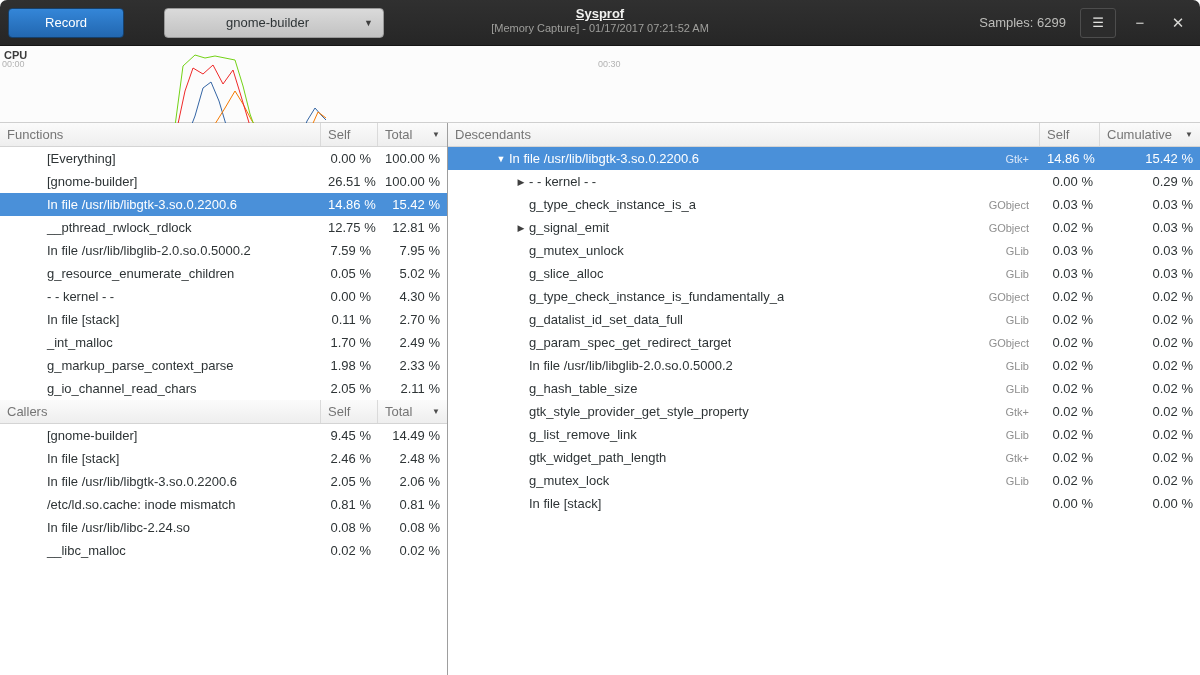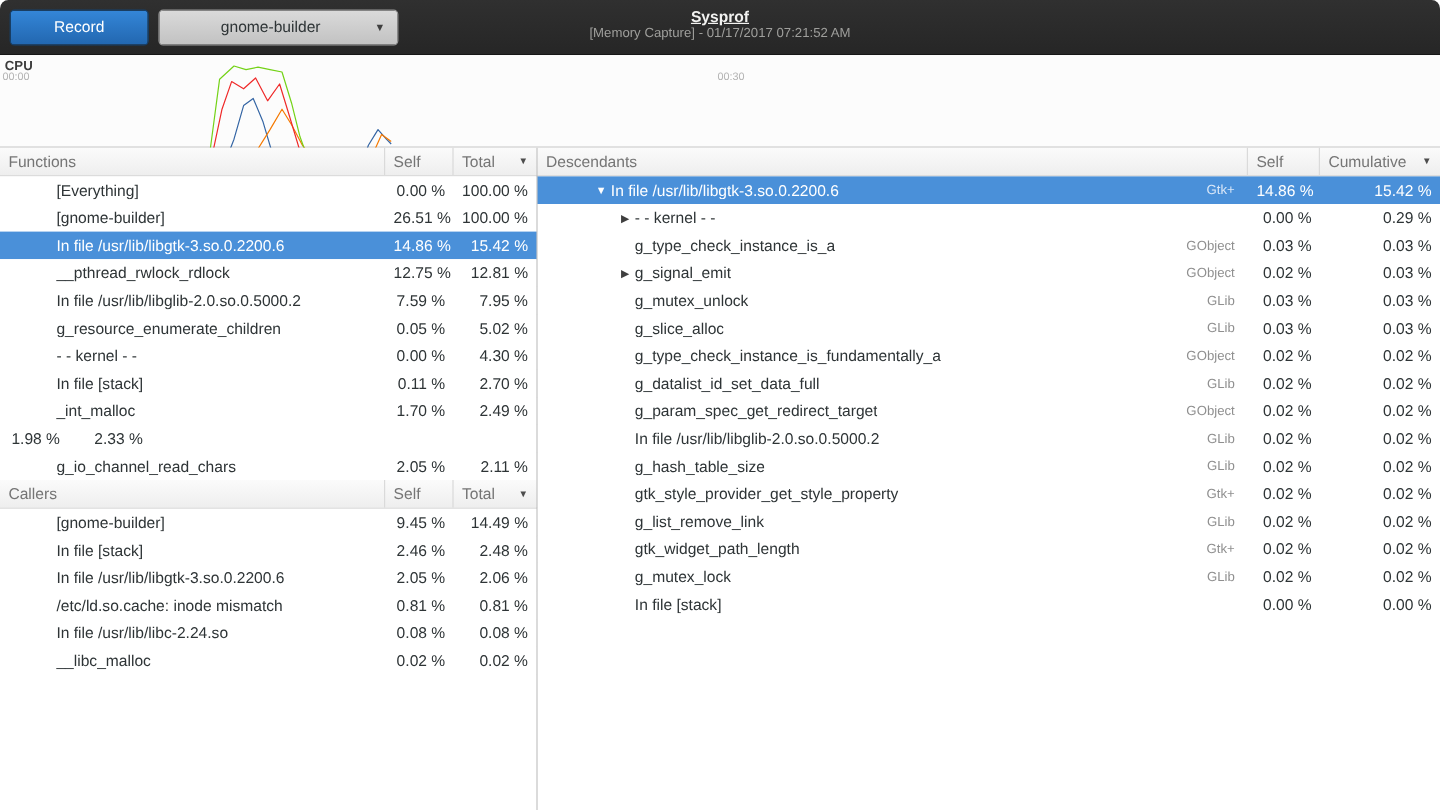--- a/index.html
+++ b/index.html
@@ -16,24 +16,24 @@
     display:flex; align-items:center; padding:0 8px; gap:8px;
     position:relative; color:#eeeeec;
   }
   .btn-record {
     width:116px; height:30px; border-radius:4px;
     background:linear-gradient(#3486d8,#2267b0);
     border:1px solid #15406c; color:#ffffff; font-size:13px;
     display:flex; align-items:center; justify-content:center; cursor:default;
   }
   .combo {
-    width:200px; height:30px; border-radius:4px;
+    width:220px; height:30px; border-radius:4px;
     background:linear-gradient(#dadada,#c2c2c2);
     border:1px solid #989898; color:#2e3436;
-    display:flex; align-items:center; padding:0 10px; cursor:default;
+    display:flex; align-items:center; padding:0 10px; cursor:default;margin-left:32px;
   }
   .combo-label { flex:1; text-align:center; }
   .combo-arrow { font-size:9px; color:#3f3f3f; margin-left:4px; }
   .title-box { position:absolute; left:50%; top:6px; transform:translateX(-50%); text-align:center; line-height:1.25; }
   .title { font-weight:bold; font-size:13px; color:#f2f2f0;text-decoration:underline; }
   .subtitle { font-size:11px; color:#9f9f9c; }
   .header-right { margin-left:auto; display:flex; align-items:center; gap:10px; }
   .samples { color:#bdbdba; font-size:13px; margin-right:4px; }
   .btn-menu {
     width:36px; height:30px; border-radius:3px;
@@ -95,20 +95,32 @@
   <div class="headerbar">
     <div class="btn-record">Record</div>
     <div class="combo">
       <span class="combo-label">gnome-builder</span>
       <span class="combo-arrow">▼</span>
     </div>
     <div class="title-box">
       <div class="title">Sysprof</div>
       <div class="subtitle">[Memory Capture] - 01/17/2017 07:21:52 AM</div>
     </div>
+    <div class="header-right">
+      <span class="samples">Samples: 6299</span>
+      <div class="btn-menu">
+        <span>☰</span>
+      </div>
+      <div class="winbtn">
+        <span>−</span>
+      </div>
+      <div class="winbtn">
+        <span>✕</span>
+      </div>
+    </div>
   </div>
 
   <div class="cpu-graph">
     <svg class="cpu-svg" viewBox="0 0 1200 77" preserveAspectRatio="none">
       <polyline fill="none" stroke-width="1" stroke-linejoin="round" points="0,115 50,114 85,112 100,109 115,111 130,108 145,110 160,108 175,105 185,96 195,70 203,42 211,36 219,55 227,82 237,98 247,104 257,107 267,105 277,108 287,106 297,104 307,75 315,62 322,70 326,74" stroke="#3465a4"></polyline>
       <polyline fill="none" stroke-width="1" stroke-linejoin="round" points="0,114 50,113 85,109 95,104 105,107 115,101 125,105 135,100 145,103 155,98 165,102 175,96 185,88 195,84 205,87 215,78 225,62 235,45 243,58 252,75 262,88 272,93 282,90 292,95 302,91 310,84 318,66 326,72" stroke="#f57900"></polyline>
       <polyline fill="none" stroke-width="1" stroke-linejoin="round" points="0,115 40,114 70,113 85,108 95,102 105,107 115,99 125,104 135,98 145,102 155,97 165,100 175,92 185,45 193,22 203,28 213,19 223,38 233,24 241,50 250,80 260,96 270,93 280,99 290,95 300,99 310,90 320,94 326,88" stroke="#ef2929"></polyline>
       <polyline fill="none" stroke-width="1" stroke-linejoin="round" points="0,115 40,114 70,113 85,110 95,104 105,108 115,100 125,106 135,99 145,103 155,98 165,102 175,80 183,20 195,9 205,12 215,10 225,12 235,14 243,40 250,68 258,90 268,99 278,96 288,101 298,97 308,93 318,88 326,80" stroke="#73d216"></polyline>
     </svg>
     <span class="cpu-label">CPU</span>
@@ -171,20 +183,21 @@
             <div class="cell cell-name">In file [stack]</div>
             <div class="cell cell-self-l">0.11 %</div>
             <div class="cell cell-total-l">2.70 %</div>
           </div>
           <div class="row">
             <div class="cell cell-name">_int_malloc</div>
             <div class="cell cell-self-l">1.70 %</div>
             <div class="cell cell-total-l">2.49 %</div>
           </div>
           <div class="row">
+            <div class="cell cell-name">g_markup_parse_context_parse</div>
             <div class="cell cell-self-l">1.98 %</div>
             <div class="cell cell-total-l">2.33 %</div>
           </div>
           <div class="row">
             <div class="cell cell-name">g_io_channel_read_chars</div>
             <div class="cell cell-self-l">2.05 %</div>
             <div class="cell cell-total-l">2.11 %</div>
           </div>
         </div>
 

